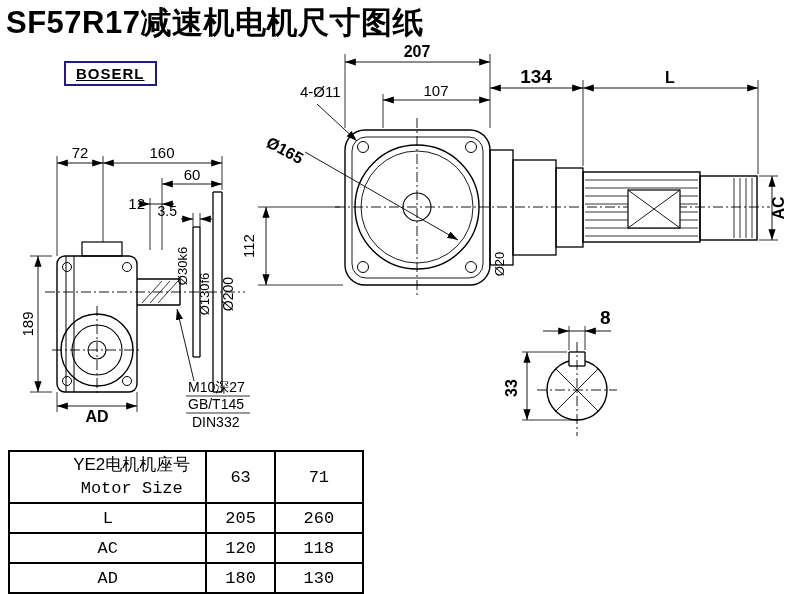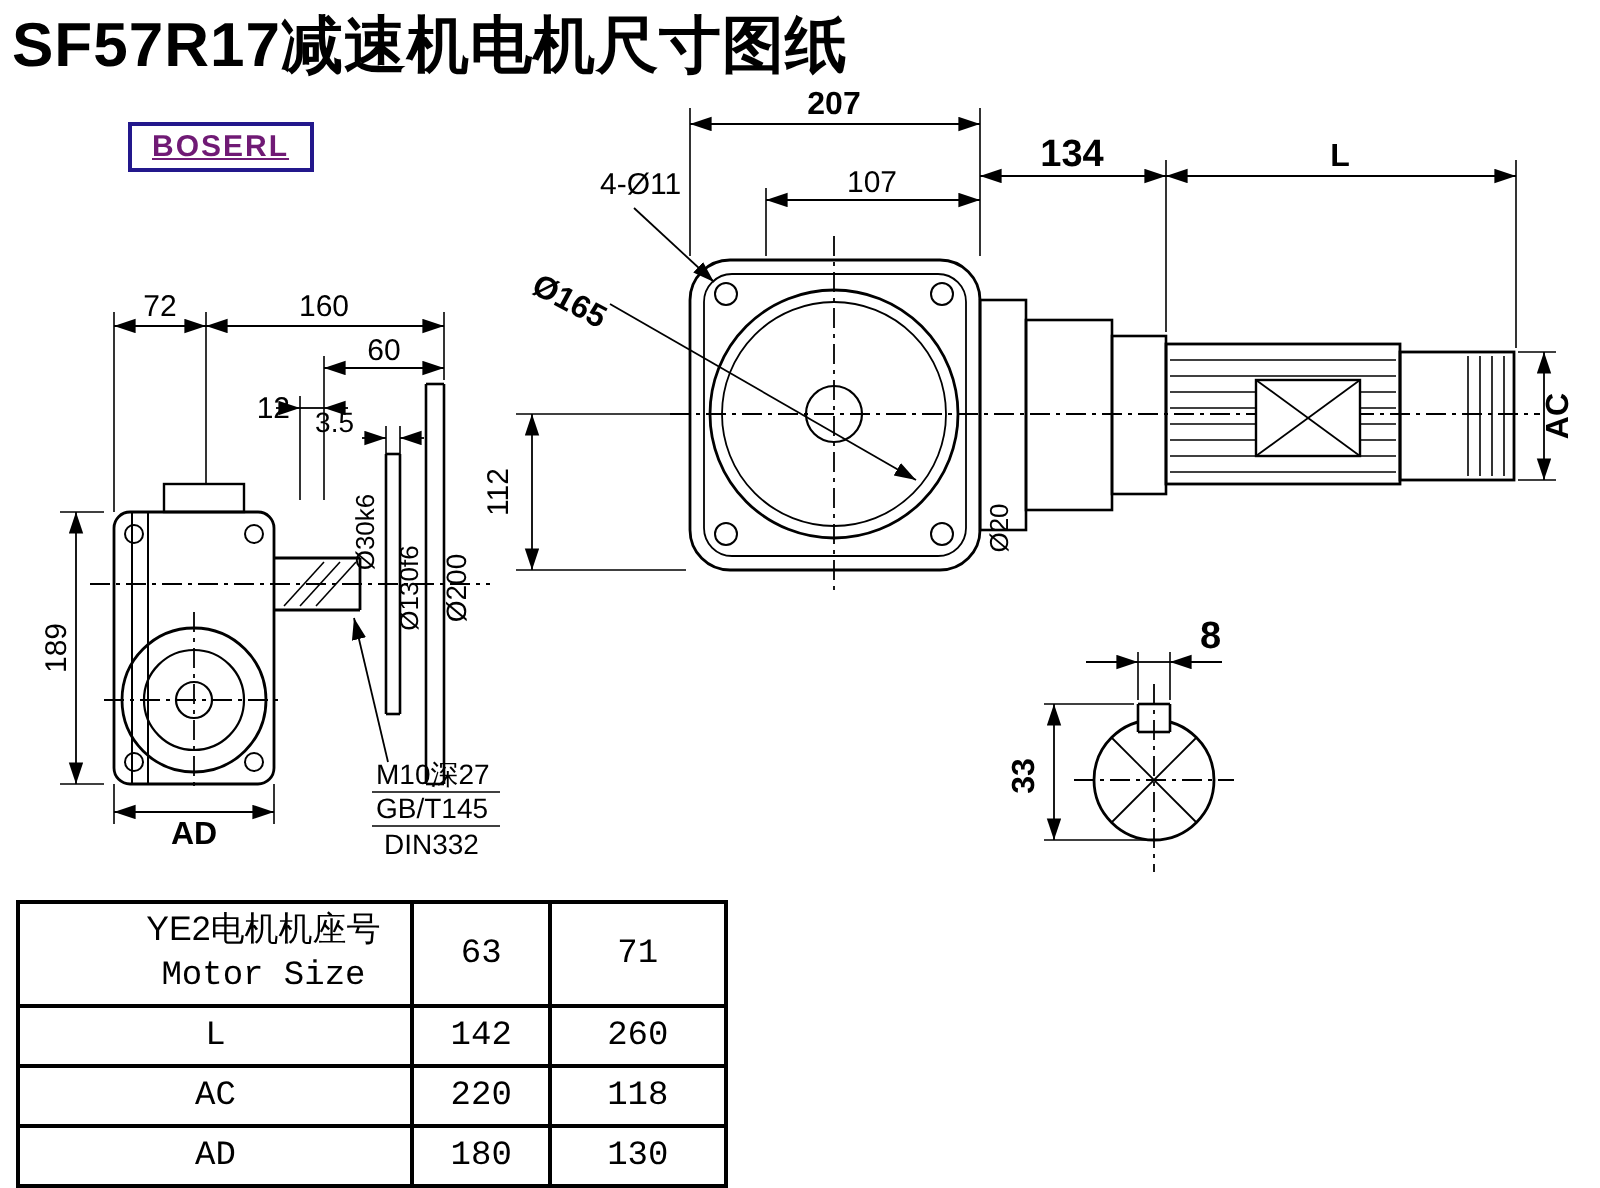--- a/index.html
+++ b/index.html
@@ -2,21 +2,21 @@
 <html><head>
 <meta charset="utf-8">
 <style>
   * { margin:0; padding:0; box-sizing:border-box; }
   html,body { width:800px; height:594px; background:#ffffff; overflow:hidden;
               font-family:"Liberation Sans", sans-serif; }
   .page { position:absolute; left:0; top:0; width:800px; height:594px; background:#fff; }
   .title { position:absolute; left:6px; top:2px; font-size:31px; font-weight:bold;
            color:#000; letter-spacing:0.5px; z-index:3; white-space:nowrap; }
   .logo { position:absolute; left:64px; top:61px; z-index:3; background:#fff;
-          border:2px solid #23188c; color:#701a75; font-weight:bold; font-size:15px;
+          border:2px solid #23188c; color:#000000; font-weight:bold; font-size:15px;
           padding:2px 10px; letter-spacing:1px; text-decoration:underline; }
   svg.drawing { position:absolute; left:0; top:0; z-index:1; }
   svg text { fill:#000; font-family:"Liberation Sans", sans-serif; }
   .dim  { font-size:15px; }
   .dimS { font-size:13px; }
   .dimM { font-size:14px; }
   .dimB { font-size:19px; font-weight:bold; }
   .dimL { font-size:16px; font-weight:bold; }
   table.size { position:absolute; left:8px; top:450px; width:356px; z-index:3;
                border-collapse:collapse; table-layout:fixed; background:#fff; }
@@ -236,26 +236,26 @@
         <tr class="hdr">
       <td class="c1">
         <div class="hdrline">YE2电机机座号</div>
         <div class="hdrline mono">Motor Size</div>
       </td>
       <td class="c2 mono">63</td>
       <td class="c3 mono">71</td>
     </tr>
     <tr class="row">
       <td class="c1 mono">L</td>
-      <td class="c2 mono">142</td>
+      <td class="c2 mono">205</td>
       <td class="c3 mono">260</td>
     </tr>
     <tr class="row">
       <td class="c1 mono">AC</td>
-      <td class="c2 mono">220</td>
+      <td class="c2 mono">120</td>
       <td class="c3 mono">118</td>
     </tr>
     <tr class="row">
       <td class="c1 mono">AD</td>
       <td class="c2 mono">180</td>
       <td class="c3 mono">130</td>
     </tr>
   </tbody>
     </table>
 

